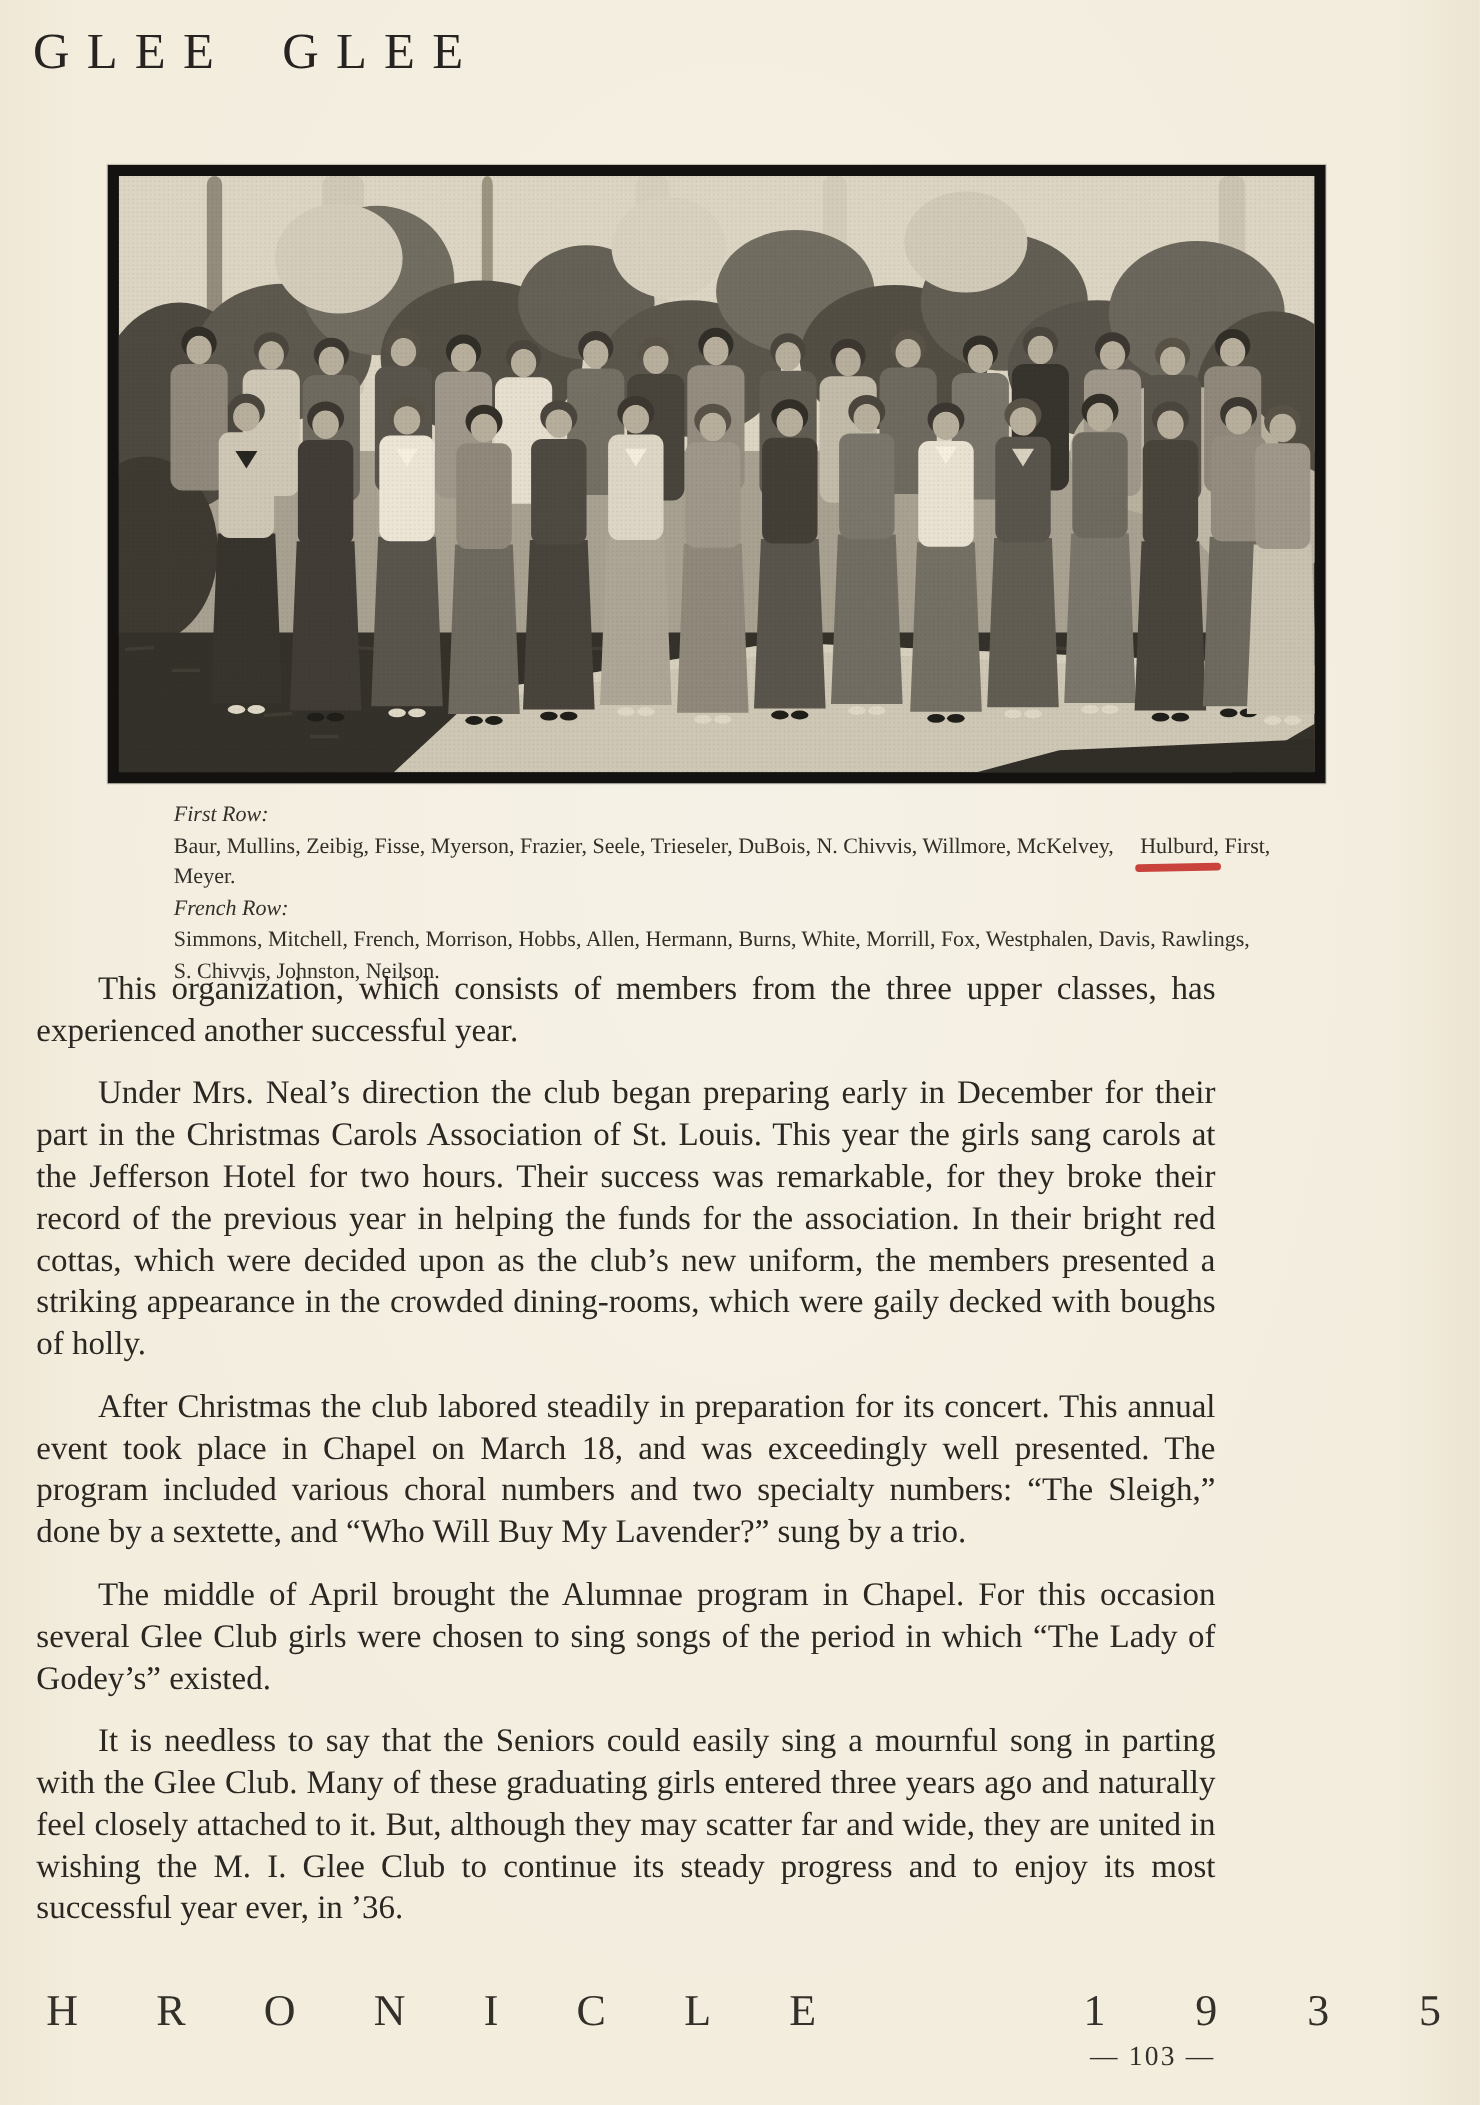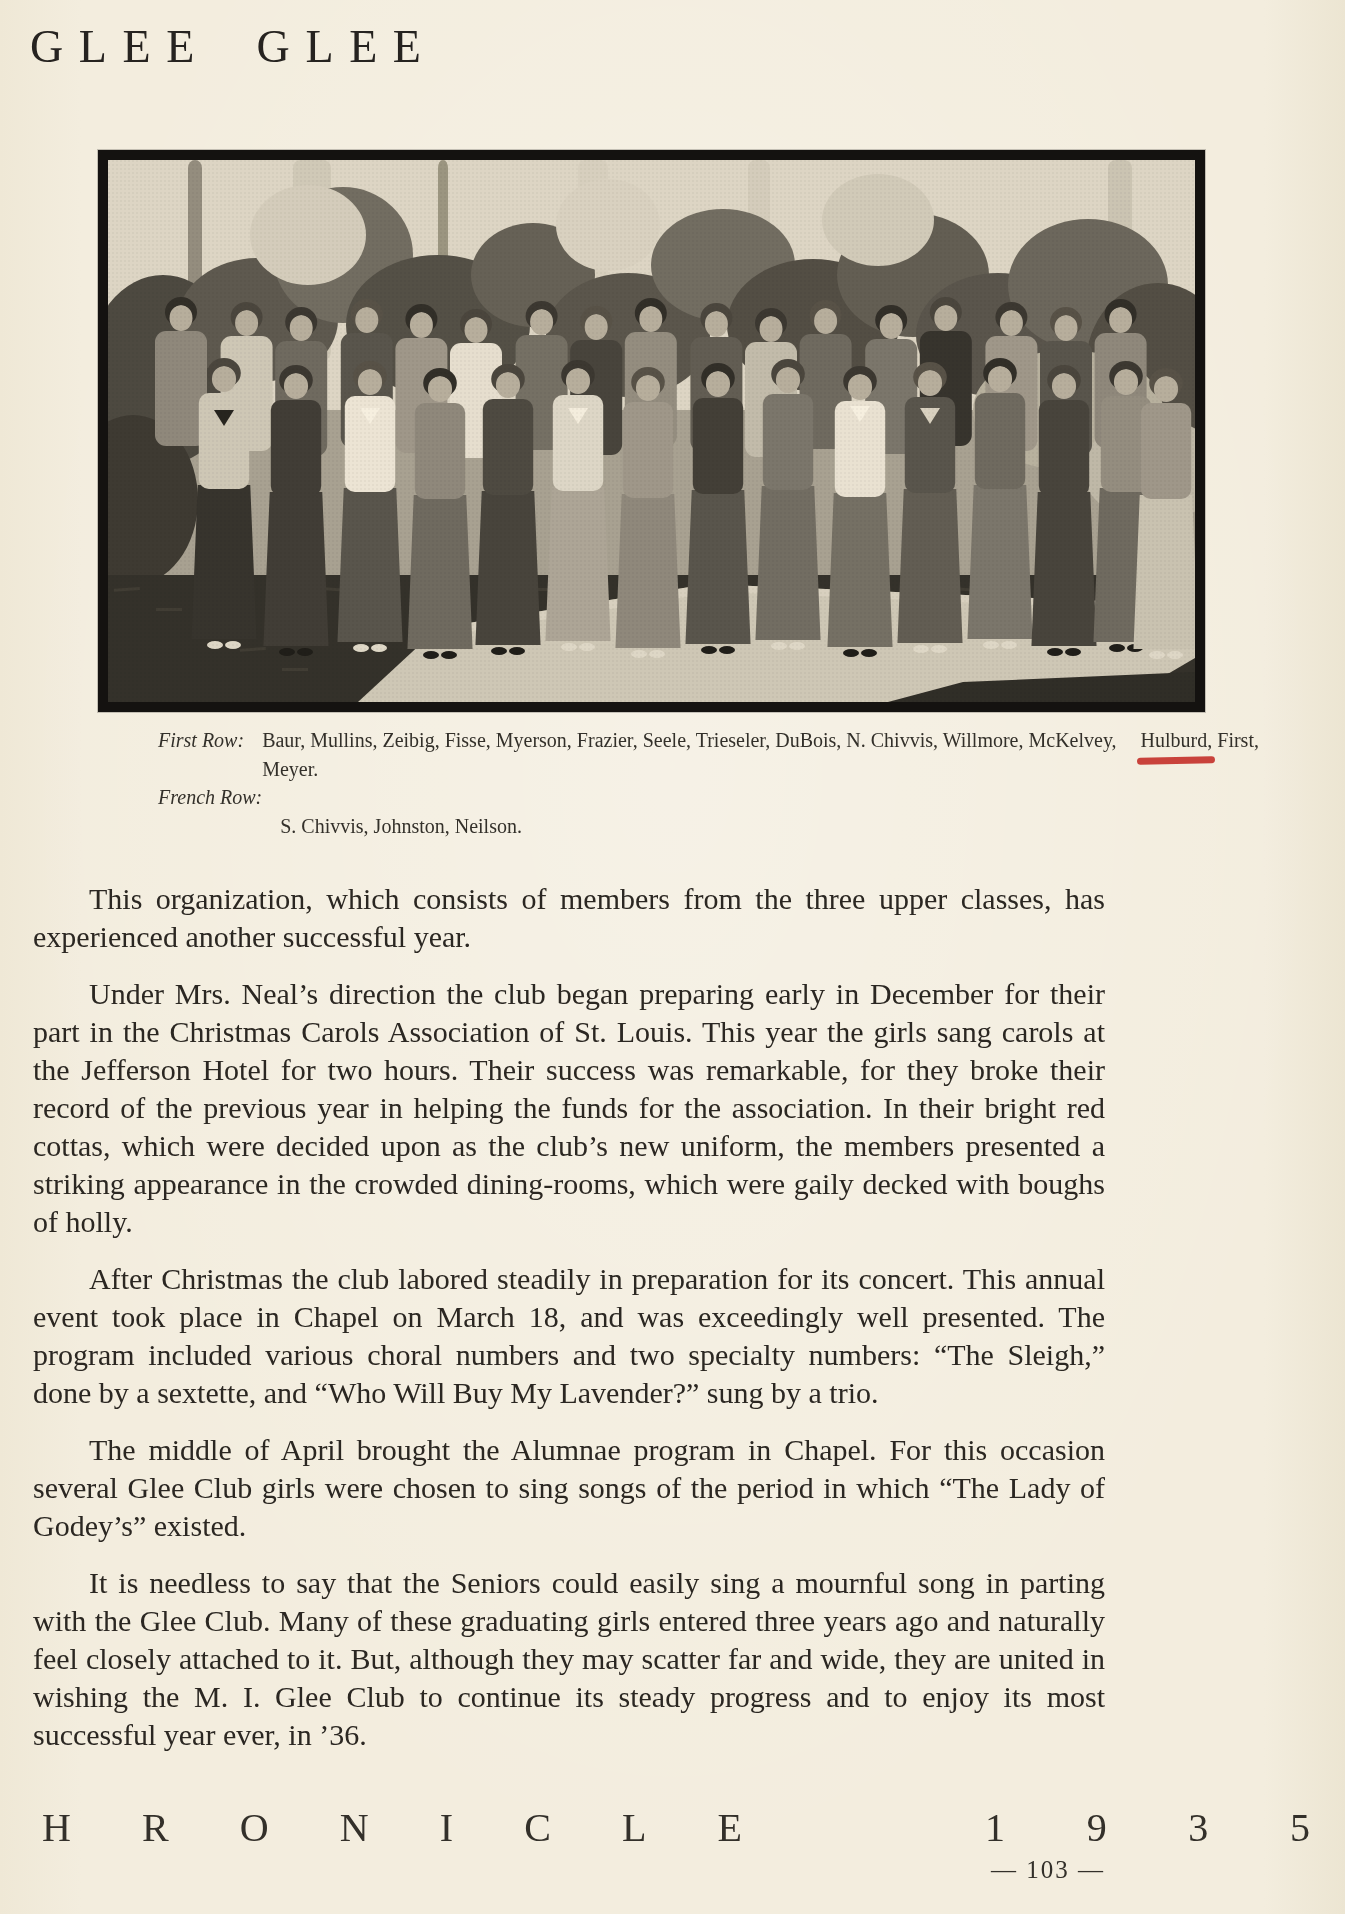--- a/index.html
+++ b/index.html
@@ -24,21 +24,21 @@
     left:98px;top:150px;width:1087px;height:542px;
     background:#141210;padding:10px;
     box-shadow:0 0 0 1px rgba(0,0,0,.2);
   }
   .photo-frame svg{display:block;filter:sepia(.12) contrast(.97);}
   
   .caption{
     left:158px;top:726px;width:1075px;
     font-size:20px;line-height:28.5px;color:#33302a;
   }
-  .cap-row{display:flex;}
+  .cap-row{display:flex;flex-direction:column;}
   .cap-label{font-style:italic;white-space:nowrap;margin-right:18px;}
   .cap-names{white-space:nowrap;}
   .marked{position:relative;display:inline-block;margin-left:19px;}
   .marked::after{
     content:"";position:absolute;left:-4px;right:-2px;bottom:-9px;height:7px;
     background:#c4332d;border-radius:4px;transform:rotate(-1.2deg);
     opacity:.92;
   }
   
   .bodytext{
@@ -384,20 +384,21 @@
     <span class="cap-label">First Row:</span>
     <span class="cap-names">
       <span>Baur, Mullins, Zeibig, Fisse, Myerson, Frazier, Seele, Trieseler, DuBois, N. Chivvis, Willmore, McKelvey, </span><span class="marked">Hulburd,</span><span> First,</span>
       <br>
       <span>Meyer.</span>
     </span>
   </div>
   <div class="cap-row">
     <span class="cap-label">French Row:</span>
     <span class="cap-names">
+      <span>Simmons, Mitchell, French, Morrison, Hobbs, Allen, Hermann, Burns, White, Morrill, Fox, Westphalen, Davis, Rawlings,</span>
       <br>
       <span>S. Chivvis, Johnston, Neilson.</span>
     </span>
   </div>
 </div>
 
 <div class="abs bodytext">
   <p>This organization, which consists of members from the three upper classes, has experienced another successful year.</p>
   <p>Under Mrs. Neal’s direction the club began preparing early in December for their part in the Christmas Carols Association of St. Louis. This year the girls sang carols at the Jefferson Hotel for two hours. Their success was remarkable, for they broke their record of the previous year in helping the funds for the association. In their bright red cottas, which were decided upon as the club’s new uniform, the members presented a striking appearance in the crowded dining-rooms, which were gaily decked with boughs of holly.</p>
   <p>After Christmas the club labored steadily in preparation for its concert. This annual event took place in Chapel on March 18, and was exceedingly well presented. The program included various choral numbers and two specialty numbers: “The Sleigh,” done by a sextette, and “Who Will Buy My Lavender?” sung by a trio.</p>

